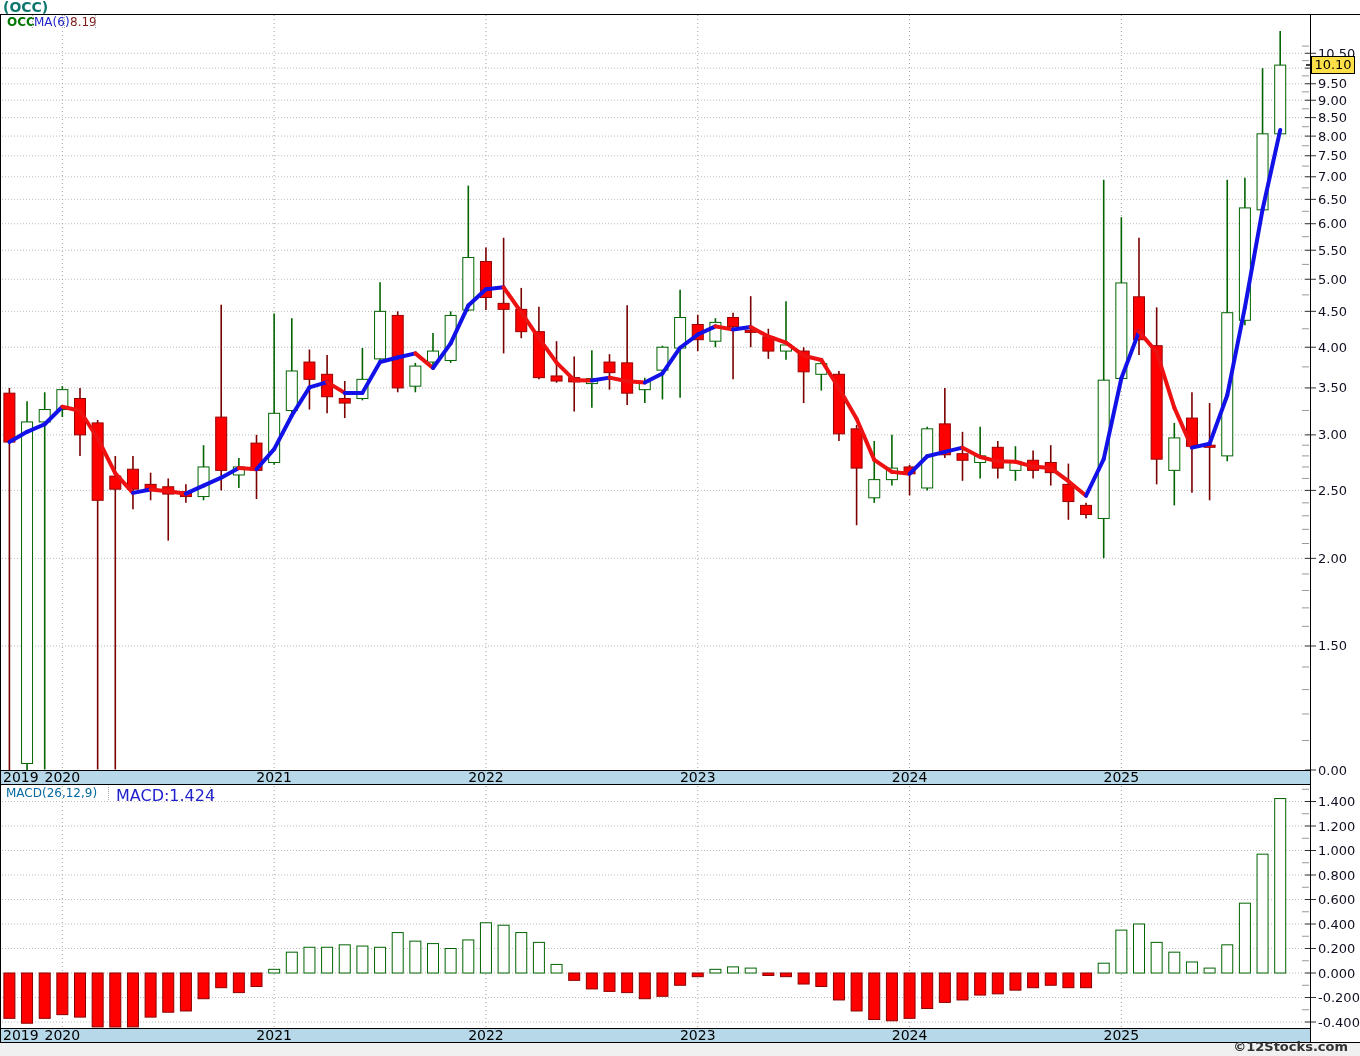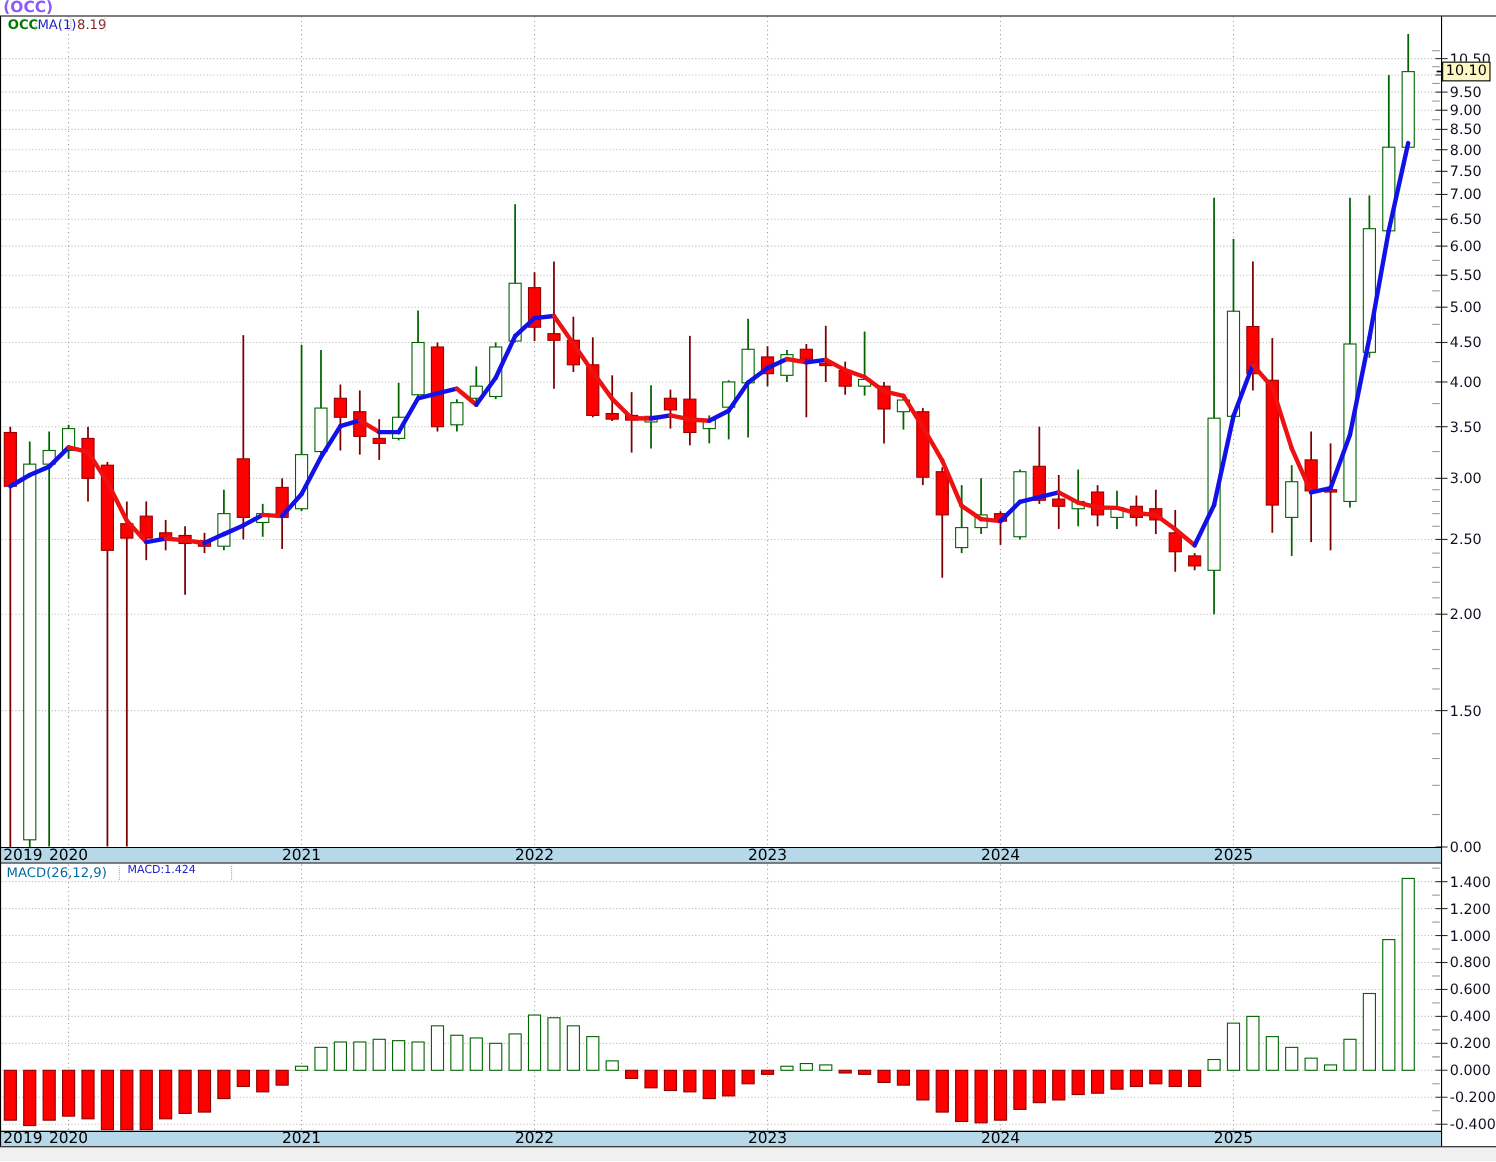--- a/index.html
+++ b/index.html
@@ -1,28 +1,28 @@
 <!DOCTYPE html>
 <html><head>
 <meta charset="utf-8">
 <style>
   html,body{margin:0;padding:0;background:#fff;}
   #stage{position:relative;width:1360px;height:1056px;background:#ffffff;overflow:hidden;
          font-family:"DejaVu Sans","Liberation Sans",sans-serif;}
   #chart{position:absolute;left:0;top:0;}
   .ovl{position:absolute;white-space:nowrap;}
-  #page-title{left:3px;top:-1px;font-size:14px;font-weight:bold;color:#8b5cf6;}
+  #page-title{left:3px;top:-1px;font-size:14px;font-weight:bold;color:#0f766e;}
   .legend-item{font-size:12px;top:15px;}
   #legend-symbol{left:7px;color:#007700;font-weight:bold;}
   #legend-ma{left:34px;color:#2222cc;}
   #legend-ma-value{left:70px;color:#7f1d1d;}
   .vsep{position:absolute;top:15px;height:13px;width:0;border-left:1px dotted #aaa;}
   #macd-legend{left:6px;top:786px;font-size:12px;color:#0369a1;}
-  #macd-value{left:116px;top:786px;font-size:10px;color:#2222cc;}
-  #price-box{left:1311px;top:56px;width:42px;height:16px;background:#fef9c3;border:1px solid #000;
+  #macd-value{left:116px;top:786px;font-size:16px;color:#2222cc;}
+  #price-box{left:1311px;top:56px;width:42px;height:16px;background:#fde047;border:1px solid #000;
              font-size:13px;color:#000;text-align:center;line-height:16px;}
   #credit{left:0;top:1039px;width:1348px;text-align:right;font-size:13px;color:#333;font-weight:bold;}
 </style>
 </head>
 <body>
 
 <div id="stage">
   <svg id="chart" width="1360" height="1056">
       <rect x="0" y="0" width="1360" height="1056" fill="#ffffff"></rect>
       <rect x="0" y="770" width="1310" height="14" fill="#b6d8e8"></rect>
@@ -482,26 +482,27 @@
       <line x1="1209.6" y1="443.7918593556027" x2="1227.25" y2="395.2485140072927" stroke="#1212e8" stroke-width="4" stroke-linecap="round"></line>
       <line x1="1227.25" y1="395.2485140072927" x2="1244.9" y2="307.3235288738906" stroke="#1212e8" stroke-width="4" stroke-linecap="round"></line>
       <line x1="1244.9" y1="307.3235288738906" x2="1262.55" y2="209.51392089156832" stroke="#1212e8" stroke-width="4" stroke-linecap="round"></line>
       <line x1="1262.55" y1="209.51392089156832" x2="1280.2" y2="130.07022612990568" stroke="#1212e8" stroke-width="4" stroke-linecap="round"></line>
       <line x1="1306" y1="65" x2="1312" y2="65" stroke="#000" stroke-width="1.5"></line>
     </svg>
 
   <div class="ovl" id="page-title">(OCC)</div>
 
   <div class="ovl legend-item" id="legend-symbol">OCC</div>
-  <div class="ovl legend-item" id="legend-ma">MA(1)</div>
+  <div class="ovl legend-item" id="legend-ma">MA(6)</div>
   <div class="ovl legend-item" id="legend-ma-value">8.19</div>
   <div class="vsep" style="left:32px"></div>
   <div class="vsep" style="left:64px"></div>
   <div class="vsep" style="left:95px"></div>
 
   <div class="ovl" id="macd-legend">MACD(26,12,9)</div>
   <div class="ovl" id="macd-value">MACD:1.424</div>
   <div class="vsep" style="left:108px;top:787px"></div>
   <div class="vsep" style="left:210px;top:787px"></div>
 
   <div class="ovl" id="price-box">10.10</div>
 
+  <div class="ovl" id="credit">©12Stocks.com</div>
 </div>
 
 </body></html>

